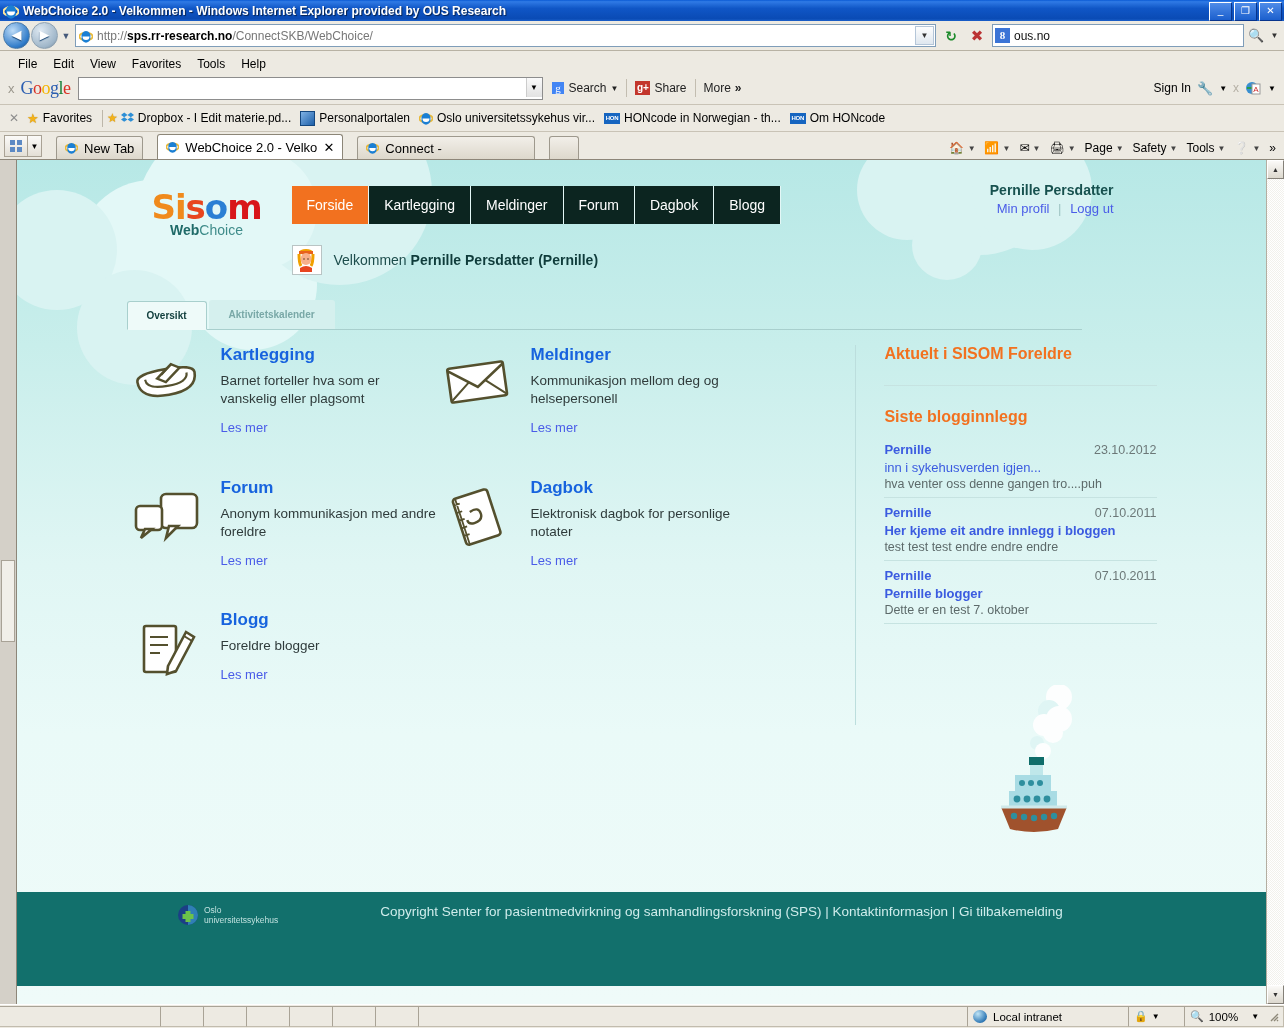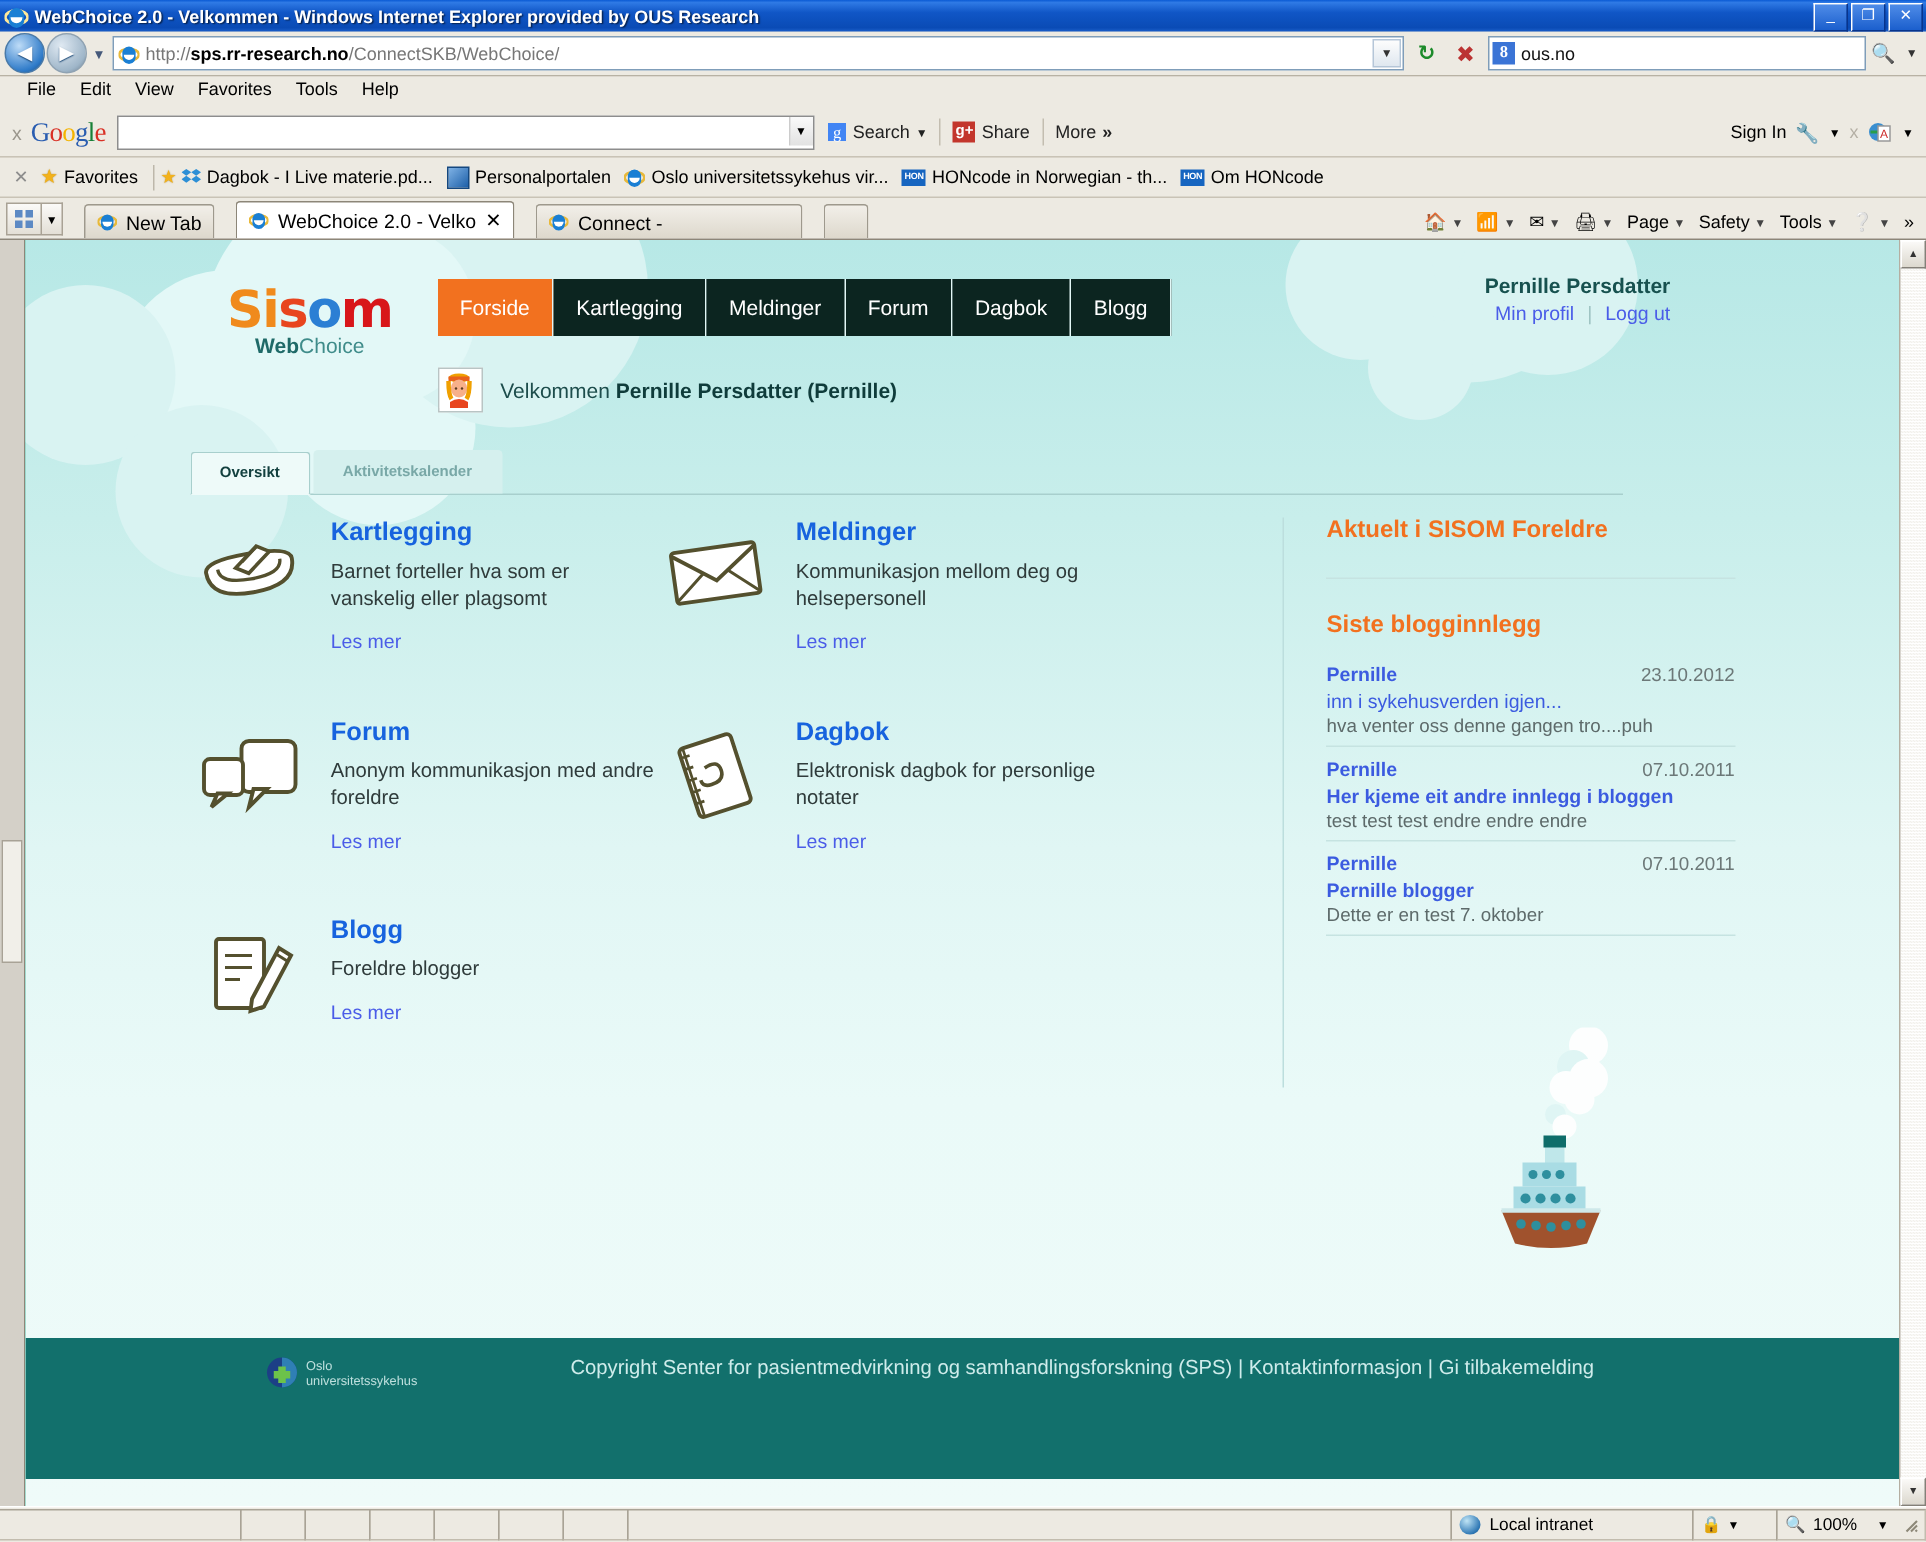--- a/index.html
+++ b/index.html
@@ -43,21 +43,21 @@
   .ibtn{width:24px;height:23px;border:1px solid transparent;display:flex;align-items:center;justify-content:center;font-size:14px;flex:0 0 24px;}
   .ibtn.refresh{color:#1d8b2b;font-weight:bold;}
   .ibtn.stop{color:#b33;font-weight:bold;font-size:15px;}
   .searchbox{width:250px;height:21px;background:#fff;border:1px solid #7f9db9;display:flex;align-items:center;flex:0 0 250px;margin-left:2px;}
   .searchbox .gic{width:15px;height:15px;background:#3b74d6;color:#fff;font-size:11px;font-weight:bold;text-align:center;line-height:15px;margin:0 4px 0 2px;flex:0 0 15px;font-family:"Liberation Serif",serif;}
   .searchbox .sv{font-size:12px;color:#111;}
   .searchgo{width:24px;height:23px;display:flex;align-items:center;justify-content:center;flex:0 0 24px;color:#2b5c9b;font-size:13px;}
   .searchgo2{width:13px;height:23px;display:flex;align-items:center;justify-content:center;flex:0 0 13px;color:#333;font-size:8px;}
 
   
-  .menubar{height:21px;flex:0 0 21px;background:#edeae2;display:flex;align-items:flex-start;padding-left:10px;gap:0;}
+  .menubar{height:21px;flex:0 0 21px;background:#edeae2;display:flex;align-items:flex-end;padding-left:10px;gap:0;}
   .menubar .mi{padding:1px 8px;font-size:12px;color:#000;}
 
   
   .gbar{height:32px;flex:0 0 32px;background:#edeae2;display:flex;align-items:center;padding:0 6px;border-bottom:1px solid #c9c3b6;position:relative;}
   .gbar .xs{color:#9a968c;font-size:13px;padding:0 6px 0 2px;}
   .glogo{font-family:"Liberation Serif",serif;font-size:18px;margin-right:7px;letter-spacing:-.5px;}
   .glogo .b{color:#2a5db0;} .glogo .r{color:#d93025;} .glogo .y{color:#f4b400;} .glogo .g{color:#188038;}
   .gsearch{width:463px;height:21px;background:#fff;border:1px solid #8d8d8d;position:relative;flex:0 0 463px;}
   .gsearch .dd{position:absolute;right:0;top:0;width:15px;height:19px;border-left:1px solid #ccc;background:linear-gradient(to bottom,#fafafa,#e2e2e2);font-size:8px;text-align:center;line-height:19px;}
   .gbtn{display:flex;align-items:center;gap:4px;padding:0 8px;font-size:12px;color:#222;height:22px;}
@@ -287,21 +287,21 @@
     </div>
     <div class="favsep"></div>
     <span class="star" style="font-size:12px">★</span>
     <div class="favitem">
       <span class="dropboxic"><svg width="13" height="12" viewBox="0 0 13 12">
             <path d="M3.2 0.6 0 2.9l3.2 2.3L6.5 2.9z" fill="#2d8fd6"></path>
             <path d="M9.8 0.6 6.5 2.9l3.3 2.3L13 2.9z" fill="#2d8fd6"></path>
             <path d="M0 7.5l3.2 2.3 3.3-2.3-3.3-2.3z" fill="#2d8fd6"></path>
             <path d="M9.8 5.2 6.5 7.5l3.3 2.3L13 7.5z" fill="#2d8fd6"></path>
           </svg></span>
-      <span>Dagbok - I Live materie.pd...</span>
+      <span>Dropbox - I Edit materie.pd...</span>
     </div>
     <div class="favitem">
       <span class="pp-ic"></span>
       <span>Personalportalen</span>
     </div>
     <div class="favitem">
       <span class="ie16"><svg width="14" height="14" viewBox="0 0 16 16">
             <ellipse cx="8" cy="8.5" rx="7.5" ry="4.5" fill="none" stroke="#e8b93a" stroke-width="2"></ellipse>
             <path d="M3 9 a5.2 5.2 0 1 1 10 0 a5.2 5.2 0 1 1 -10 0" fill="#1a7fd4"></path>
             <path d="M4 8.5 h8 a4 4 0 0 1 -8 0z" fill="#fff"></path>

